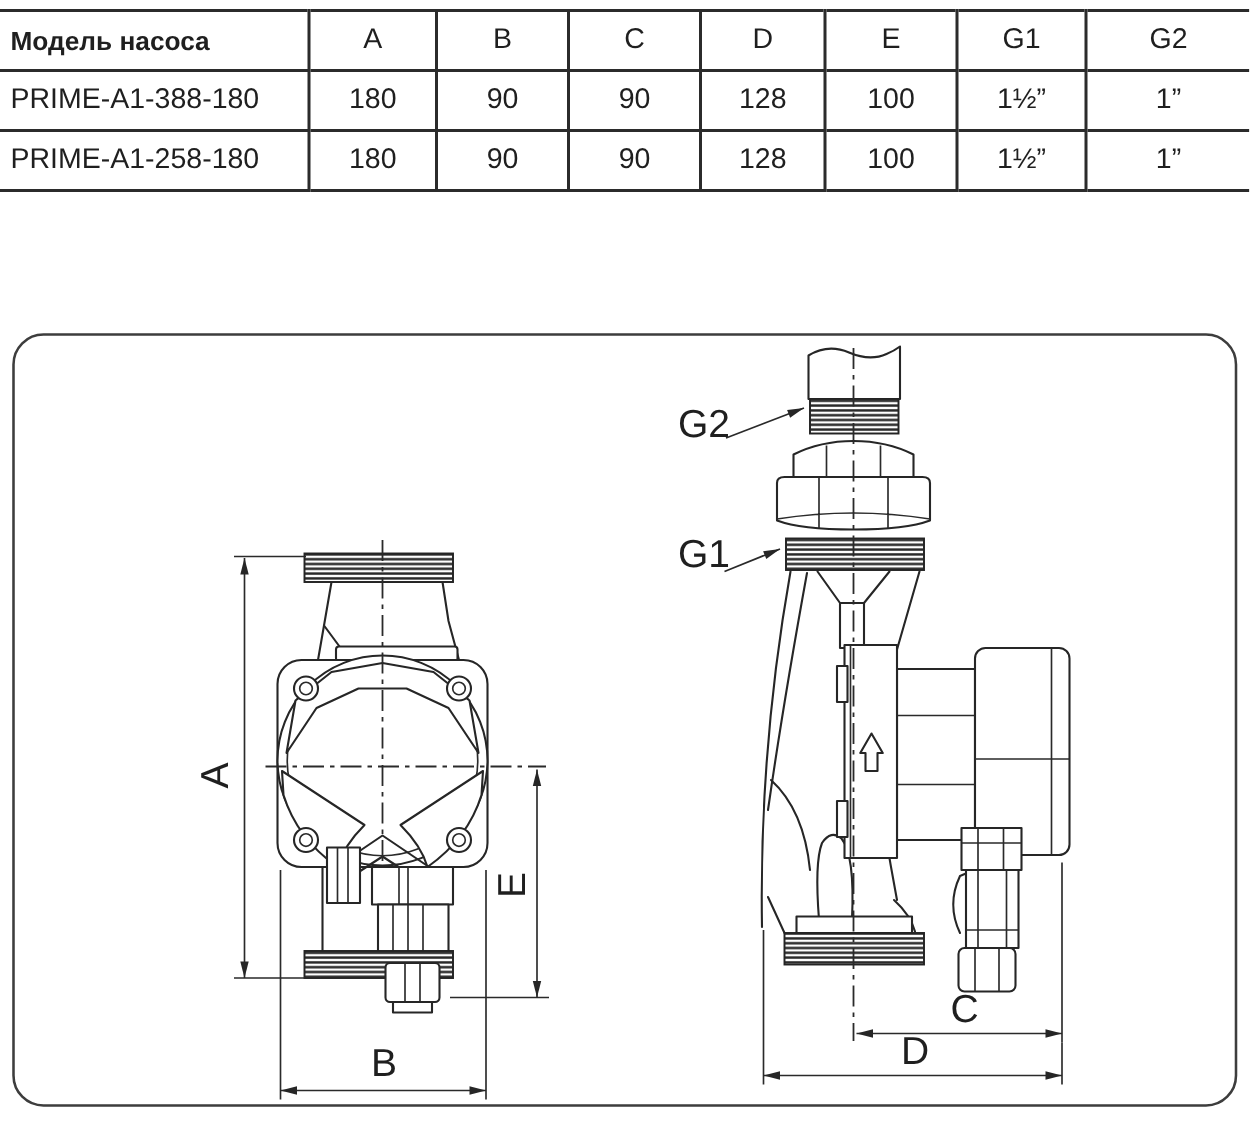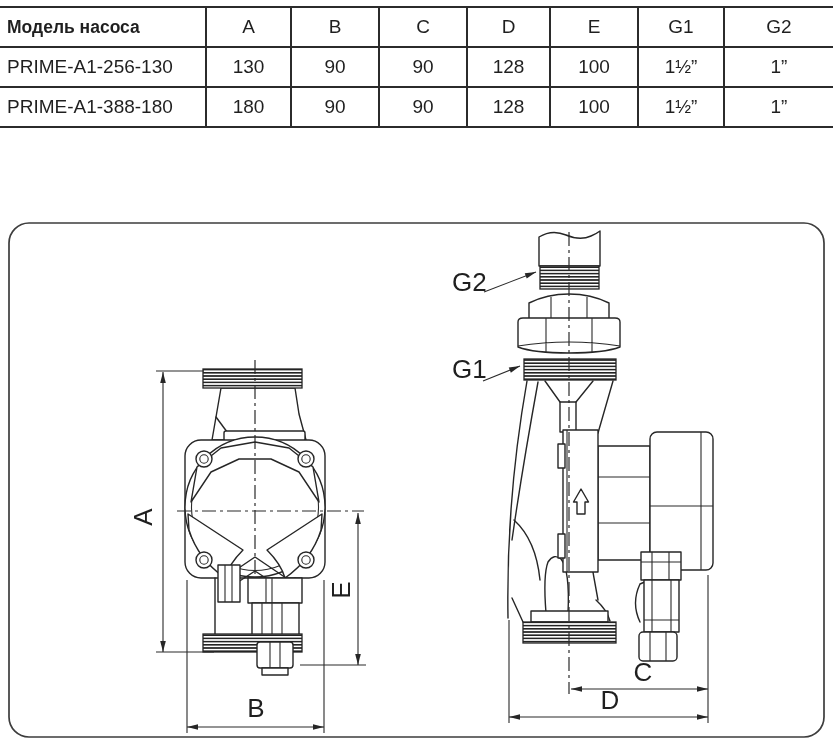--- a/index.html
+++ b/index.html
@@ -44,31 +44,31 @@
         <th>B</th>
         <th>C</th>
         <th>D</th>
         <th>E</th>
         <th>G1</th>
         <th>G2</th>
       </tr>
     </thead>
     <tbody>
       <tr>
-        <td class="model">PRIME-A1-256-130</td>
-        <td>130</td>
+        <td class="model">PRIME-A1-388-180</td>
+        <td>180</td>
         <td>90</td>
         <td>90</td>
         <td>128</td>
         <td>100</td>
         <td>1½”</td>
         <td>1”</td>
       </tr>
       <tr>
-        <td class="model">PRIME-A1-388-180</td>
+        <td class="model">PRIME-A1-258-180</td>
         <td>180</td>
         <td>90</td>
         <td>90</td>
         <td>128</td>
         <td>100</td>
         <td>1½”</td>
         <td>1”</td>
       </tr>
     </tbody>
   </table>

